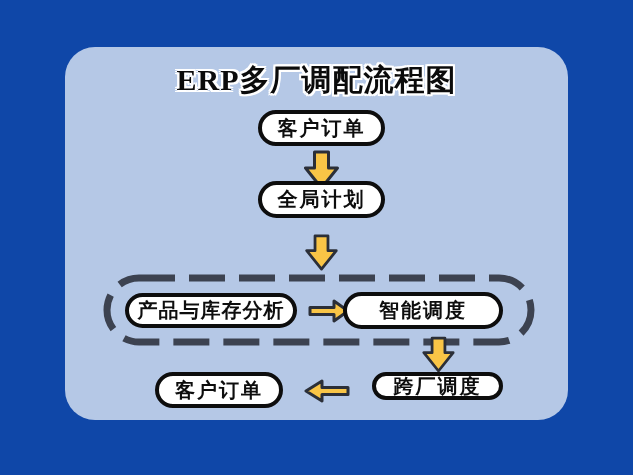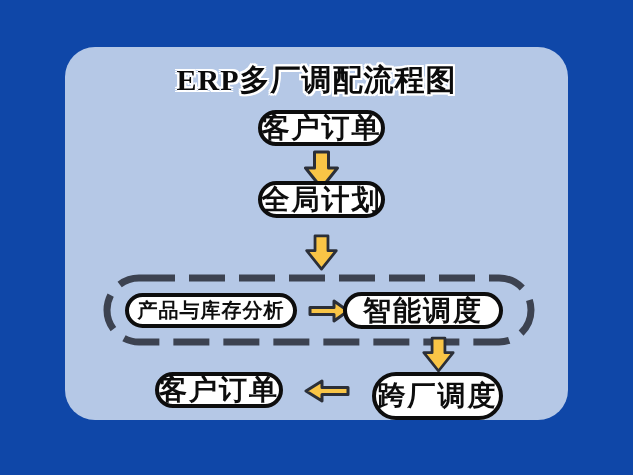--- a/index.html
+++ b/index.html
@@ -32,30 +32,30 @@
   }
   .node {
     position: absolute;
     background: var(--node-fill, #FFFFFF);
     border: 4px solid var(--node-border, #0D0D0D);
     border-radius: 999px;
     display: flex;
     align-items: center;
     justify-content: center;
     font-weight: bold;
-    font-size: 28px;
+    font-size: 20px;
     letter-spacing: 2px;
     color: #0d0d0d;
     white-space: nowrap;
   }
   .node-customer    { left: 193px; top:  63px; width: 127px; height: 36px; }
   .node-globalplan  { left: 193px; top: 134px; width: 127px; height: 37px; }
   .node-analysis    { left:  60px; top: 246px; width: 172px; height: 35px; font-size: 20px; letter-spacing: 1px; }
   .node-scheduling  { left: 278px; top: 245px; width: 160px; height: 37px; }
-  .node-crossfac    { left: 307px; top: 325px; width: 131px; height: 48px; align-items: center; }
+  .node-crossfac    { left: 307px; top: 325px; width: 131px; height: 28px; align-items: center; }
   .node-production  { left:  90px; top: 325px; width: 128px; height: 36px; }
   .dashed-group {
     position: absolute;
     left: 38px; top: 227px;
     width: 432px; height: 72px;
   }
   .arrow { position: absolute; }
   .arrow-down-1 { left: 238px; top: 103px; }
   .arrow-down-2 { left: 238px; top: 187px; }
   .arrow-right  { left: 243px; top: 252px; }

